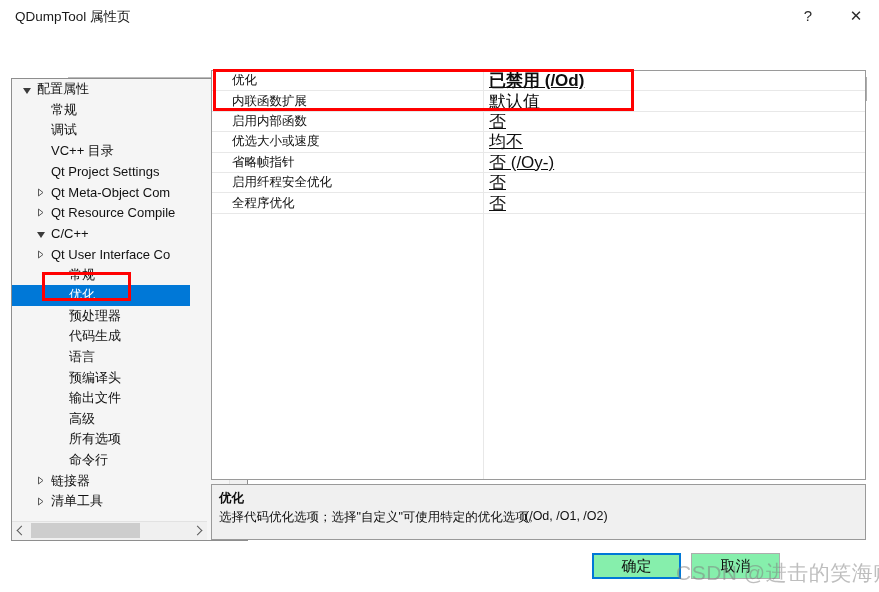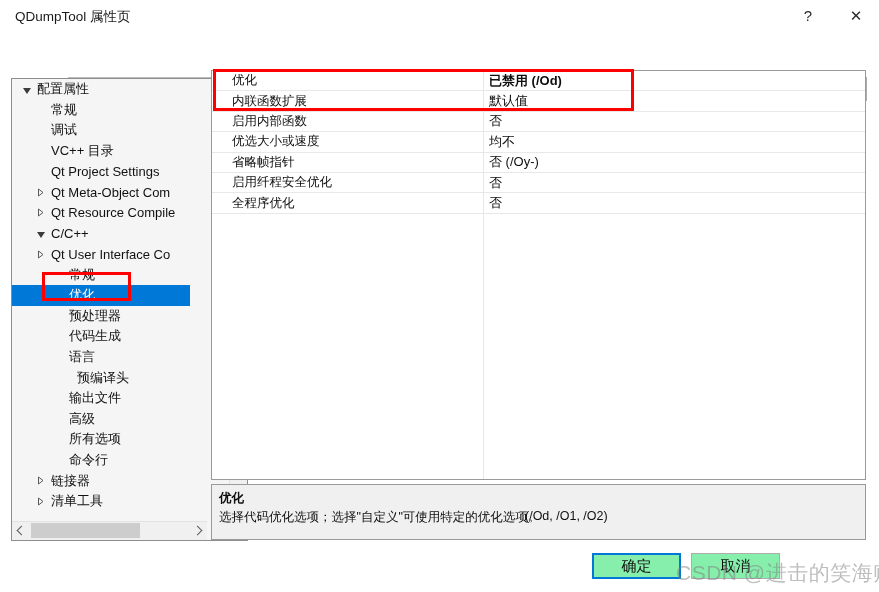--- a/index.html
+++ b/index.html
@@ -233,23 +233,24 @@
   .prop-name {
     position: absolute;
     left: 20px;
     font-size: 12.5px;
     color: #0f0f0f;
     white-space: nowrap;
   }
   .prop-value {
     position: absolute;
     left: 277px;
-    font-size: 13px;
+    font-size: 17px;
     color: #0f0f0f;
     white-space: nowrap;
+    text-decoration: underline;
   }
   .prop-row.highlighted .prop-value {
     font-weight: bold;
   }
   #grid-divider {
     position: absolute;
     left: 271px; top: 0;
     width: 1px; height: 410px;
     background: #e8e8e8;
   }
@@ -437,21 +438,21 @@
         <span style="margin-left: 4px;">代码生成</span>
       </div>
       <div class="tree-item">
         <span style="display: inline-block; flex: 0 0 40px; width: 40px;"></span>
         <span class="tw"></span>
         <span style="margin-left: 4px;">语言</span>
       </div>
       <div class="tree-item">
         <span style="display: inline-block; flex: 0 0 40px; width: 40px;"></span>
         <span class="tw"></span>
-        <span style="margin-left: 12px; text-align: center;">预编译头</span>
+        <span style="margin-left: 4px; text-align: center;">预编译头</span>
       </div>
       <div class="tree-item">
         <span style="display: inline-block; flex: 0 0 40px; width: 40px;"></span>
         <span class="tw"></span>
         <span style="margin-left: 4px;">输出文件</span>
       </div>
       <div class="tree-item">
         <span style="display: inline-block; flex: 0 0 40px; width: 40px;"></span>
         <span class="tw"></span>
         <span style="margin-left: 4px;">高级</span>

